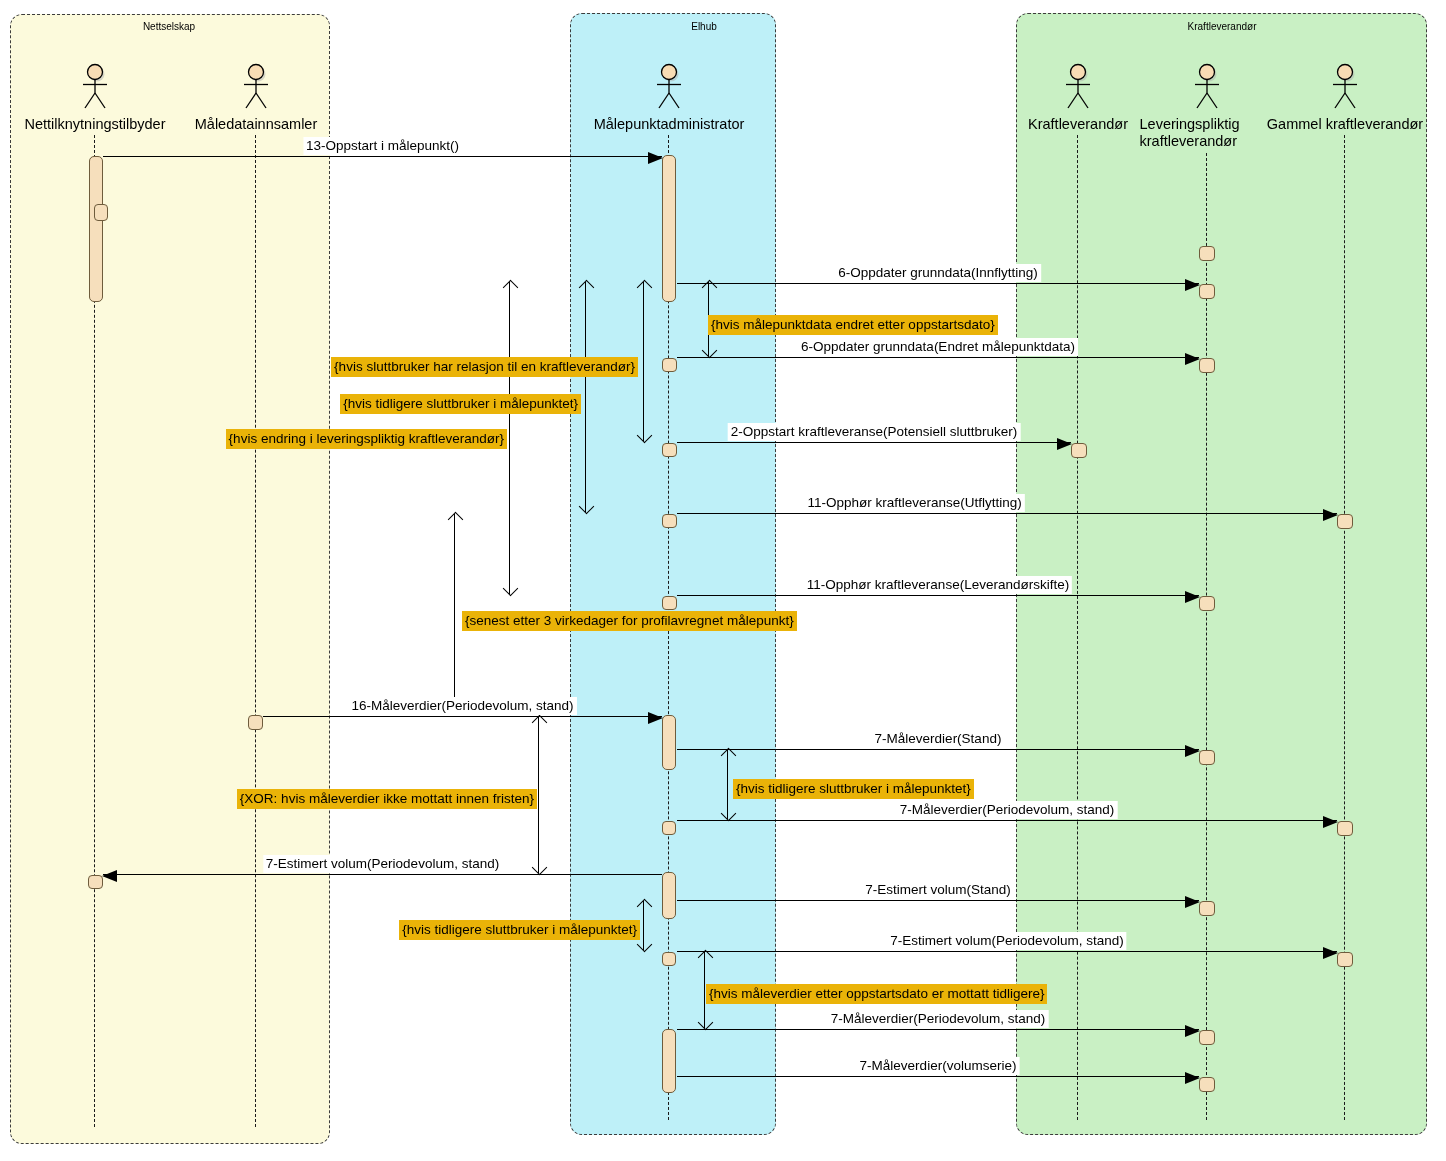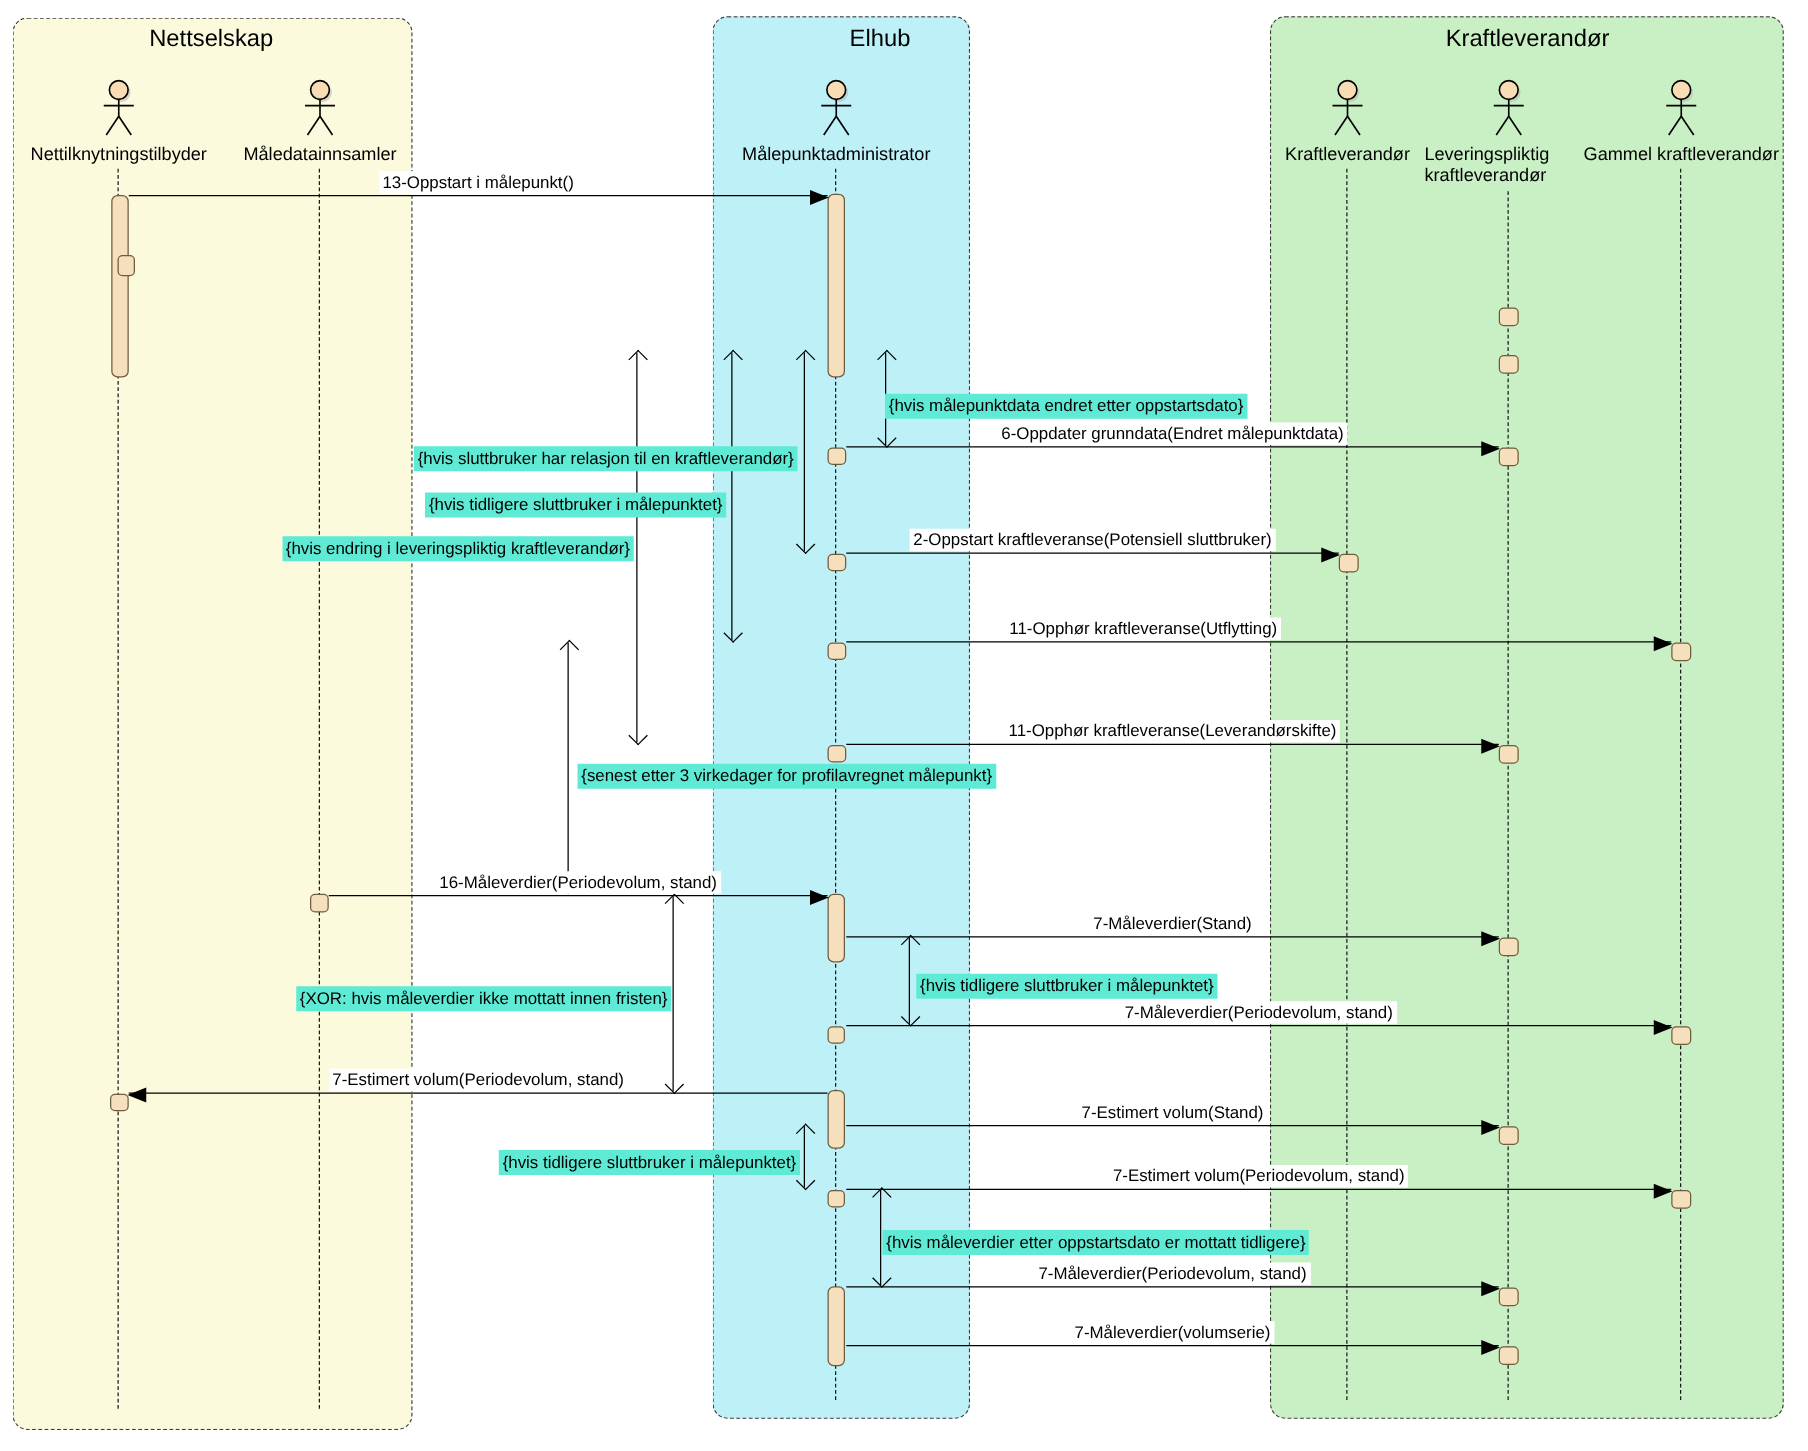--- a/index.html
+++ b/index.html
@@ -1,39 +1,39 @@
 <!DOCTYPE html>
 <html><head>
 <meta charset="utf-8">
 <style>
   html,body{margin:0;padding:0;background:#fff;}
   #stage{
     position:relative;width:1446px;height:1161px;background:#fff;overflow:hidden;
     font-family:"Liberation Sans",sans-serif;color:#000;
   }
   .lane{position:absolute;border:1.5px dashed #3c3c3c;border-radius:12px;z-index:0;}
-  .lane-title{position:absolute;top:21px;transform:translateX(-50%);font-size:19px;z-index:1;white-space:nowrap;text-align:right;}
+  .lane-title{position:absolute;top:21px;transform:translateX(-50%);font-size:10px;z-index:1;white-space:nowrap;text-align:right;}
   .lifeline{position:absolute;width:0;border-left:1.4px dashed #1a1a1a;z-index:1;}
   .actor{position:absolute;z-index:2;}
   .actor-label{position:absolute;transform:translateX(-50%);top:116px;font-size:14.5px;text-align:left;z-index:2;line-height:1.15;}
   .act{position:absolute;background:#F6DFBC;border:1.3px solid #6E5C3C;z-index:3;box-sizing:border-box;}
   .act.bar{border-radius:5px;width:14px;}
   .act.sq{border-radius:4px;}
   .msg{position:absolute;height:22px;border-bottom:1.4px solid #000;z-index:4;}
   .mlabel{position:absolute;bottom:1px;left:50%;transform:translateX(-50%);white-space:nowrap;
     font-size:13.5px;background:#fff;padding:0 3px;line-height:1.35;}
   .ah{position:absolute;width:0;height:0;}
   .ah.r{right:-1px;bottom:-7.5px;border-top:6.5px solid transparent;border-bottom:6.5px solid transparent;border-left:15px solid #000;}
   .ah.l{left:-1px;bottom:-7.5px;border-top:6.5px solid transparent;border-bottom:6.5px solid transparent;border-right:15px solid #000;}
   .va{position:absolute;width:16px;z-index:2;}
   .va .vline{position:absolute;left:7.3px;top:1px;bottom:1px;width:0;border-left:1.3px solid #000;}
   .va .chev{position:absolute;width:10px;height:10px;left:3px;}
   .va .chev.up{top:1px;border-top:1.4px solid #000;border-left:1.4px solid #000;transform:rotate(45deg);transform-origin:50% 50%;}
   .va .chev.dn{bottom:1px;border-bottom:1.4px solid #000;border-right:1.4px solid #000;transform:rotate(45deg);transform-origin:50% 50%;}
-  .clabel{position:absolute;white-space:nowrap;font-size:13.5px;background:#5eead4;padding:1px 3px;z-index:5;line-height:1.3;}
+  .clabel{position:absolute;white-space:nowrap;font-size:13.5px;background:#eab308;padding:1px 3px;z-index:5;line-height:1.3;}
 </style>
 </head>
 <body>
 
 <div id="stage">
 
   <div class="lane" style="left:10px;top:14px;width:318px;height:1128px;background:#FCFADC;"></div>
   <div class="lane" style="left:570px;top:13px;width:204px;height:1120px;background:#BEF0F8;"></div>
   <div class="lane" style="left:1016px;top:13px;width:409px;height:1120px;background:#C9F0C4;"></div>
 
@@ -190,20 +190,24 @@
   <div class="act sq" style="left:1199px;top:1077px;width:16px;height:15px;"></div>
 
   <div class="act sq" style="left:1337px;top:514px;width:16px;height:15px;"></div>
   <div class="act sq" style="left:1337px;top:821px;width:16px;height:15px;"></div>
   <div class="act sq" style="left:1337px;top:952px;width:16px;height:15px;"></div>
 
   <div class="msg" style="left:103px;top:134px;width:559px;">
     <span class="mlabel">13-Oppstart i målepunkt()</span>
     <span class="ah r"></span>
   </div>
+  <div class="msg" style="left:677px;top:261px;width:522px;">
+    <span class="mlabel">6-Oppdater grunndata(Innflytting)</span>
+    <span class="ah r"></span>
+  </div>
   <div class="msg" style="left:677px;top:335px;width:522px;">
     <span class="mlabel">6-Oppdater grunndata(Endret målepunktdata)</span>
     <span class="ah r"></span>
   </div>
   <div class="msg" style="left:677px;top:420px;width:394px;">
     <span class="mlabel">2-Oppstart kraftleveranse(Potensiell sluttbruker)</span>
     <span class="ah r"></span>
   </div>
   <div class="msg" style="left:677px;top:491px;width:660px;">
     <span class="mlabel" style="left:36%;">11-Opphør kraftleveranse(Utflytting)</span>

